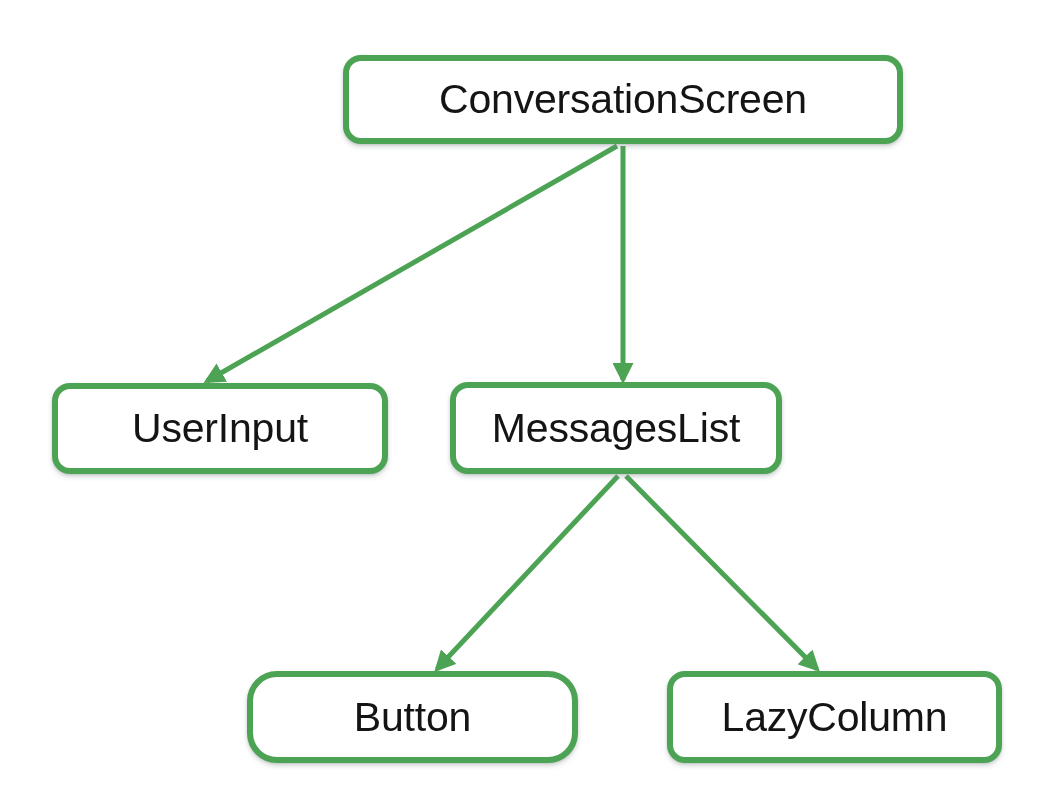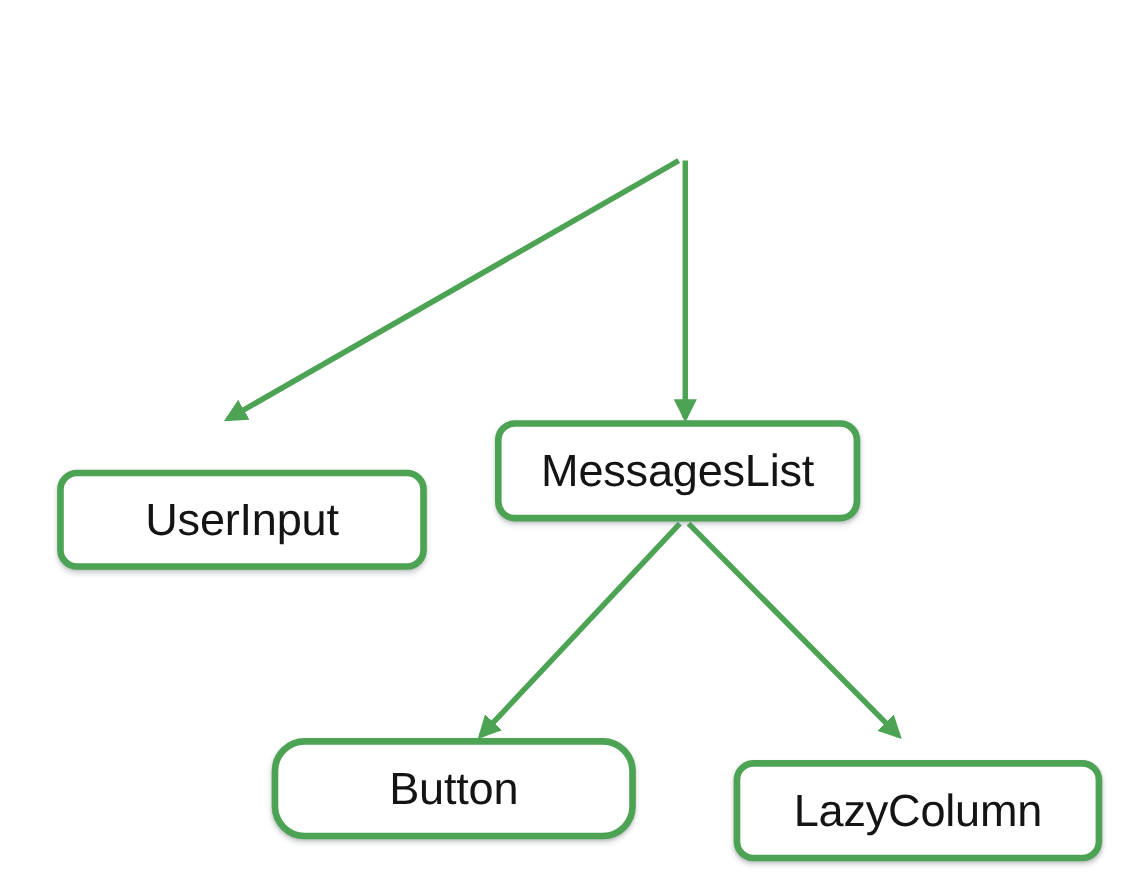--- a/index.html
+++ b/index.html
@@ -46,21 +46,21 @@
     font-family: "Liberation Sans", sans-serif;
     font-size: 41px;
     font-weight: 400;
     letter-spacing: -0.2px;
     line-height: 1;
     white-space: nowrap;
     user-select: none;
   }
   
   #node-conversationscreen { left: 343px; top: 55px;  width: 560px; height: 89px; }
-  #node-userinput          { left: 52px;  top: 383px; width: 336px; height: 91px; margin-top: 44px; }
+  #node-userinput          { left: 52px;  top: 383px; width: 336px; height: 91px; }
   #node-messageslist       { left: 450px; top: 382px; width: 332px; height: 92px; }
   #node-button             { left: 247px; top: 671px; width: 331px; height: 92px; }
   #node-lazycolumn         { left: 667px; top: 671px; width: 335px; height: 92px; }
 </style>
 </head>
 <body>
 
 <div id="diagram-canvas" style="width: 1040px; height: 802px; background: rgb(255, 255, 255);">
 
   <svg id="edge-layer" viewBox="0 0 1040 802" width="1040" height="802" xmlns="http://www.w3.org/2000/svg">
@@ -72,30 +72,33 @@
 
     <line x1="617" y1="146" x2="207" y2="381" stroke="#4ca354" stroke-width="5" marker-end="url(#arrowhead)"></line>
 
     <line x1="623" y1="146" x2="623" y2="380" stroke="#4ca354" stroke-width="5" marker-end="url(#arrowhead)"></line>
 
     <line x1="618" y1="476" x2="437" y2="669" stroke="#4ca354" stroke-width="5" marker-end="url(#arrowhead)"></line>
 
     <line x1="626" y1="476" x2="817" y2="669" stroke="#4ca354" stroke-width="5" marker-end="url(#arrowhead)"></line>
   </svg>
 
+  <div class="node" id="node-conversationscreen" style="left: 343px; top: 55px; width: 560px; height: 89px; border-color: rgb(76, 163, 84); background: rgb(255, 255, 255); border-width: 6px; border-radius: 18px;">
+    <span class="node-label" style="color: rgb(20, 20, 20);">ConversationScreen</span>
+  </div>
 
   <div class="node" id="node-userinput" style="left: 52px; top: 383px; width: 336px; height: 91px; border-color: rgb(76, 163, 84); background: rgb(255, 255, 255); border-width: 6px; border-radius: 18px;">
     <span class="node-label" style="color: rgb(20, 20, 20);">UserInput</span>
   </div>
 
   <div class="node" id="node-messageslist" style="left: 450px; top: 382px; width: 332px; height: 92px; border-color: rgb(76, 163, 84); background: rgb(255, 255, 255); border-width: 6px; border-radius: 18px;">
     <span class="node-label" style="color: rgb(20, 20, 20);">MessagesList</span>
   </div>
 
   <div class="node" id="node-button" style="left: 247px; top: 671px; width: 331px; height: 92px; border-color: rgb(76, 163, 84); background: rgb(255, 255, 255); border-width: 6px; border-radius: 30px;">
     <span class="node-label" style="color: rgb(20, 20, 20);">Button</span>
   </div>
 
-  <div class="node" id="node-lazycolumn" style="left: 667px; top: 671px; width: 335px; height: 92px; border-color: rgb(76, 163, 84); background: rgb(255, 255, 255); border-width: 6px; border-radius: 18px; margin-top: 20px;">
+  <div class="node" id="node-lazycolumn" style="left: 667px; top: 671px; width: 335px; height: 92px; border-color: rgb(76, 163, 84); background: rgb(255, 255, 255); border-width: 6px; border-radius: 18px;">
     <span class="node-label" style="color: rgb(20, 20, 20);">LazyColumn</span>
   </div>
 
 </div>
 
 </body></html>

